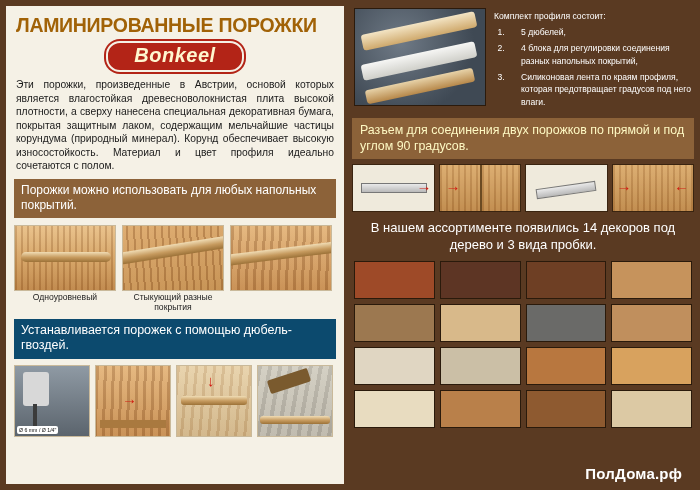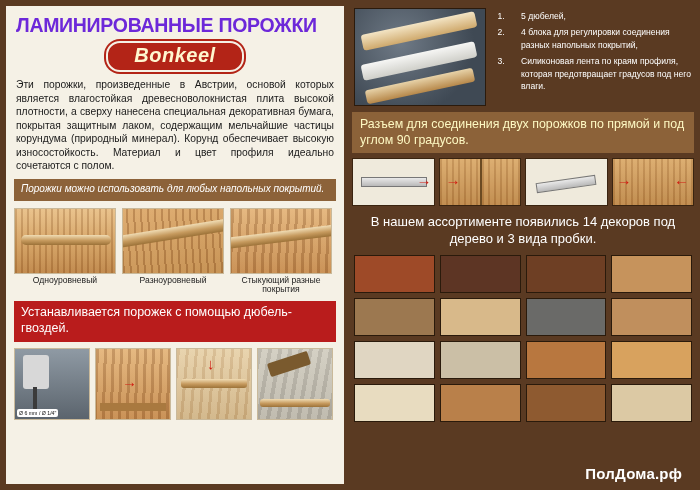--- a/index.html
+++ b/index.html
@@ -27,21 +27,21 @@
     top: 6px;
     width: 338px;
     height: 478px;
     background: #f5f1e6;
     box-sizing: border-box;
     padding: 6px 8px;
   }
   .title-main {
     font-size: 19.5px;
     font-weight: bold;
-    color: #6d28d9;
+    color: #a16207;
     letter-spacing: -0.3px;
     text-align: left;
     margin: 2px 0 4px 2px;
     white-space: nowrap;
   }
   .brand-wrap {
     text-align: center;
     margin: 2px 0 6px 0;
   }
   .brand {
@@ -60,28 +60,27 @@
   .body-text {
     font-size: 10.3px;
     line-height: 1.32;
     color: #1a1a1a;
     text-align: justify;
     margin: 0 2px 6px 2px;
   }
   .sub-bar {
     background: #8c6239;
     color: #ffffff;
-    font-size: 10px;
+    font-size: 12px;
     line-height: 1.25;
     padding: 4px 7px 5px 7px;
     margin: 2px 0 7px 0;
-    font-style: italic;
   }
   .sub-bar-2 {
-    background: #b91c1c;
+    background: #0c4a6e;
     color: #ffffff;
     font-size: 12.5px;
     line-height: 1.25;
     padding: 4px 7px 5px 7px;
     margin: 6px 0 6px 0;
   }
   .photo-row {
     display: flex;
     gap: 6px;
     margin: 0 0 2px 0;
@@ -264,21 +263,20 @@
       <div class="ph wood-b" style="width:102px;height:66px;">
         <div class="profile-bar" style="left:-4px;top:18px;width:112px;height:12px;transform:rotate(-9deg);"></div>
       </div>
       <div class="ph wood-c" style="width:102px;height:66px;">
         <div class="profile-bar" style="left:-6px;top:22px;width:116px;height:11px;transform:rotate(-7deg);"></div>
       </div>
     </div>
 
     <div class="cap-row">
       <div class="cap" style="width:102px;">Одноуровневый</div>
-      <div class="cap" style="width:102px;">Разноуровневый</div>
       <div class="cap" style="width:102px;">Стыкующий разные покрытия</div>
     </div>
 
     <div class="sub-bar-2">Устанавливается порожек с помощью дюбель-гвоздей.</div>
 
     <div class="photo-row-2">
       <div class="ph" style="width:76px;height:72px;background:linear-gradient(180deg,#8f9aa4,#5b646d);position:relative;">
         <div style="position:absolute;left:8px;top:6px;width:26px;height:34px;background:#d8d8d8;border-radius:3px;"></div>
         <div style="position:absolute;left:18px;top:38px;width:4px;height:24px;background:#3b3b3b;"></div>
         <div style="position:absolute;left:2px;bottom:2px;background:#ffffff;color:#111;font-size:5.2px;padding:1px 2px;border-radius:2px;">Ø 6 mm / Ø 1/4"</div>
@@ -300,20 +298,21 @@
 
   <div class="right">
 
     <div class="kit-box">
       <div class="kit-photo">
         <div style="position:absolute;left:6px;top:14px;width:116px;height:16px;background:linear-gradient(180deg,#f3e4c4,#cfa96c);transform:rotate(-12deg);border-radius:3px;"></div>
         <div style="position:absolute;left:6px;top:44px;width:116px;height:16px;background:linear-gradient(180deg,#f6f6f4,#cfcfc9);transform:rotate(-12deg);border-radius:3px;"></div>
         <div style="position:absolute;left:10px;top:70px;width:110px;height:14px;background:linear-gradient(180deg,#e7d2a8,#b7884a);transform:rotate(-12deg);border-radius:3px;"></div>
       </div>
       <div class="kit-list">
+        <div class="head">Комплект профиля состоит:</div>
         <ol>
           <li>5 дюбелей,</li>
           <li>4 блока для регулировки соединения разных напольных покрытий,</li>
           <li>Силиконовая лента по краям профиля, которая предотвращает градусов под него влаги.</li>
         </ol>
       </div>
     </div>
 
     <div class="band">Разъем для соединения двух порожков по прямой и под углом 90 градусов.</div>
 

